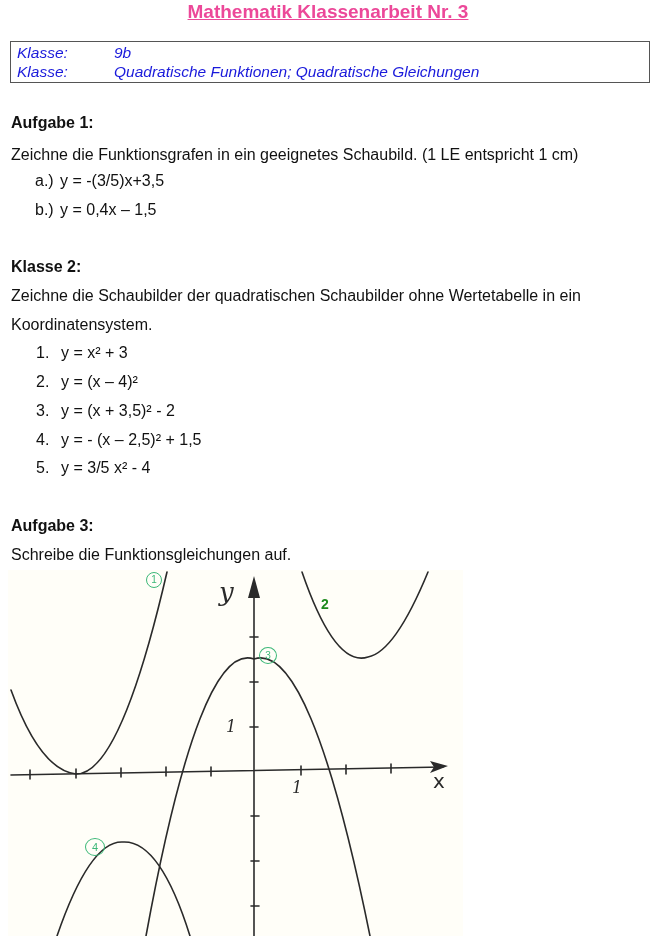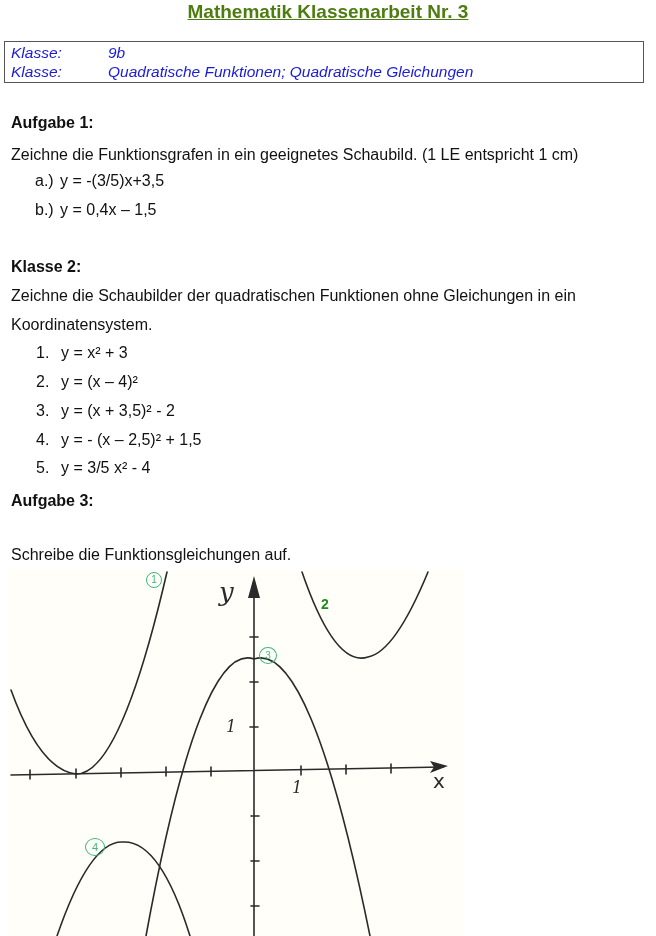--- a/index.html
+++ b/index.html
@@ -1,21 +1,21 @@
 <!DOCTYPE html>
 <html><head>
 <meta charset="utf-8">
 <style>
   html, body { margin: 0; padding: 0; background: #ffffff; }
   body { width: 656px; height: 936px; position: relative; overflow: hidden;
          font-family: "Liberation Sans", sans-serif; color: #111; }
   .title { position: absolute; top: 0; left: 0; width: 656px; text-align: center;
-           font-size: 19px; font-weight: bold; color: #4d7c0f; text-decoration: underline;
+           font-size: 19px; font-weight: bold; color: #ec4899; text-decoration: underline;
            line-height: 24px; }
-  .infobox { position: absolute; left: 4px; top: 41px; width: 640px; height: 42px;
+  .infobox { position: absolute; left: 10px; top: 41px; width: 640px; height: 42px;
              border: 1px solid #555; box-sizing: border-box; color: #1a1adb;
              font-style: italic; font-size: 15.5px; }
   .inforow { position: absolute; left: 6px; }
   .inforow .lbl { position: absolute; left: 0; width: 90px; }
   .inforow .val { position: absolute; left: 97px; white-space: nowrap; font-style: italic; }
   .txt { position: absolute; left: 11px; font-size: 16px; white-space: nowrap; line-height: 20px; }
   .bold { font-weight: bold; }
   .item { position: absolute; font-size: 16px; white-space: nowrap; line-height: 20px; }
   .item .num { position: absolute; left: 0; }
   .item .eq { position: absolute; left: 25px; }
@@ -44,21 +44,21 @@
 <div class="item" style="left:35px; top:171px;">
   <span class="num">a.)</span>
   <span class="eq">y = -(3/5)x+3,5</span>
 </div>
 <div class="item" style="left:35px; top:200px;">
   <span class="num">b.)</span>
   <span class="eq">y = 0,4x – 1,5</span>
 </div>
 
 <div class="txt bold" style="top:257px;">Klasse 2:</div>
-<div class="txt" style="top:286px;">Zeichne die Schaubilder der quadratischen Funktionen ohne Gleichungen in ein</div>
+<div class="txt" style="top:286px;">Zeichne die Schaubilder der quadratischen Schaubilder ohne Wertetabelle in ein</div>
 <div class="txt" style="top:315px;">Koordinatensystem.</div>
 <div class="item" style="left:36px; top:343px;">
   <span class="num">1.</span>
   <span class="eq">y = x² + 3</span>
 </div>
 <div class="item" style="left:36px; top:372px;">
   <span class="num">2.</span>
   <span class="eq">y = (x – 4)²</span>
 </div>
 <div class="item" style="left:36px; top:401px;">
@@ -67,21 +67,21 @@
 </div>
 <div class="item" style="left:36px; top:430px;">
   <span class="num">4.</span>
   <span class="eq">y = - (x – 2,5)² + 1,5</span>
 </div>
 <div class="item" style="left:36px; top:458px;">
   <span class="num">5.</span>
   <span class="eq">y = 3/5 x² - 4</span>
 </div>
 
-<div class="txt bold" style="top:491px;">Aufgabe 3:</div>
+<div class="txt bold" style="top:516px;">Aufgabe 3:</div>
 <div class="txt" style="top:545px;">Schreibe die Funktionsgleichungen auf.</div>
 
 <div class="graph">
   <div class="graph-bg"></div>
   <svg width="656" height="371" viewBox="0 565 656 371" style="position:absolute;left:0;top:0;">
     <g fill="none" stroke="#2a2a2a" stroke-width="1.6" stroke-linecap="round">
 
       <path d="M 11 775 L 443 767"></path>
 
       <path d="M 254 936 L 254 585"></path>

